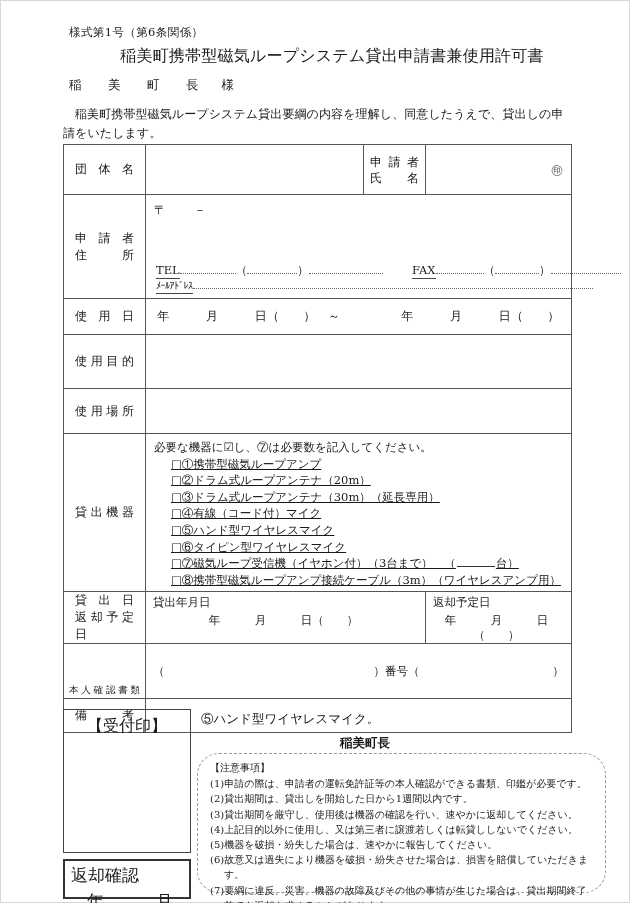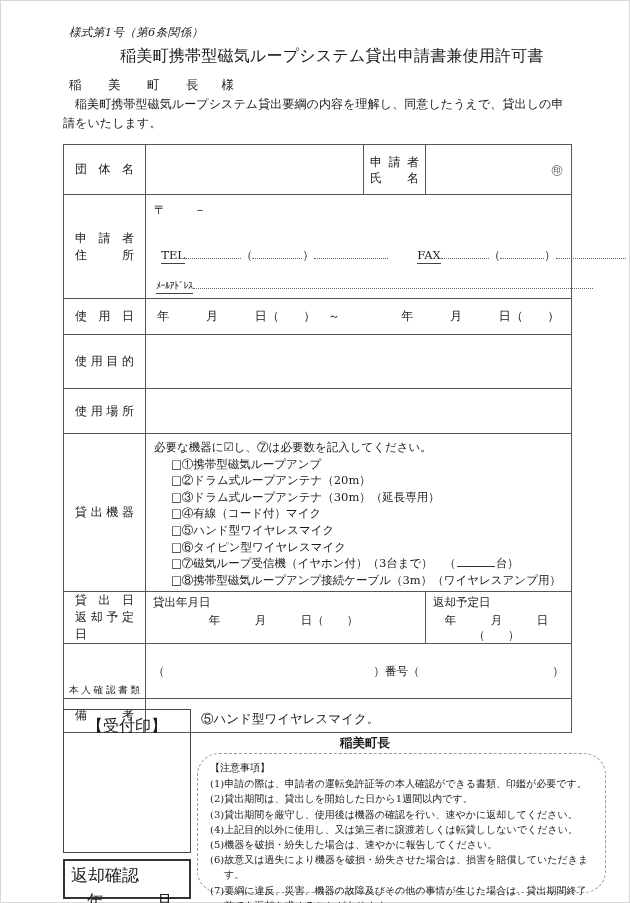--- a/index.html
+++ b/index.html
@@ -13,36 +13,36 @@
   }
   .page{
     position:absolute;inset:0;
     border:1px solid #d8d8d8;
     box-sizing:border-box;
   }
 
   
   .form-no{
     position:absolute;left:68px;top:24px;
-    font-size:11.5px;letter-spacing:.4px;font-style:italic;
+    font-size:11.5px;letter-spacing:.4px;
   }
   .doc-title{
     position:absolute;left:0;right:0;top:45px;
     text-align:center;
     font-size:16px;letter-spacing:.2px;
     padding-left:34px;
   }
   .addressee{
     position:absolute;left:68px;top:76px;
     font-size:12.5px;
   }
   .addressee .sp{letter-spacing:7px;}
   .addressee .sama{margin-left:16px;}
   .intro{
-    position:absolute;left:62px;top:94px;width:508px;
+    position:absolute;left:62px;top:104px;width:508px;
     font-size:12px;line-height:19px;
     text-indent:12px;
     letter-spacing:.1px;
   }
 
   
   .tbl{
     position:absolute;left:62px;top:143px;width:508px;
     border-collapse:collapse;
     table-layout:fixed;
@@ -81,23 +81,22 @@
     position:absolute;right:8px;top:50%;transform:translateY(-50%);
     font-size:12px;color:#333;
   }
 
   
   .r-addr{height:103px;}
   .addr-inner{position:relative;height:103px;}
   .postal{position:absolute;left:8px;top:7px;font-size:12px;}
   .postal .dash{margin-left:28px;}
   .telrow{
-    position:absolute;left:10px;top:52px;width:475px;
+    position:absolute;left:10px;top:67px;width:475px;
     font-size:11.5px;
-    text-align:center;
   }
   .tel-lead{border-bottom:1px solid #444;padding-bottom:1px;}
   .dotfill{
     display:inline-block;
     border-bottom:1px dotted #666;
     height:11px;
     vertical-align:baseline;
   }
   .mailrow{
     position:absolute;left:10px;top:82px;width:478px;font-size:10px;
@@ -109,21 +108,21 @@
   .datefield{font-size:12px;letter-spacing:.2px;}
 
   .r-purpose{height:54px;}
   .r-place{height:45px;}
 
   
   .r-equip{height:150px;}
   .eq{padding:5px 0 3px 8px;font-size:11.5px;line-height:16.6px;}
   .eq .head{margin-bottom:0;}
   .eq ul{list-style:none;margin:0;padding:0 0 0 17px;}
-  .eq li{white-space:nowrap;}
+  .eq li{white-space:nowrap;text-decoration:underline;}
   .blank-u{
     display:inline-block;width:38px;
     border-bottom:1px solid #333;
     margin:0 1px;
   }
 
   
   .r-lend{height:44px;}
   .lend-half{position:relative;height:44px;padding:0;}
   .lh-title{position:absolute;left:7px;top:3px;font-size:11.5px;}

